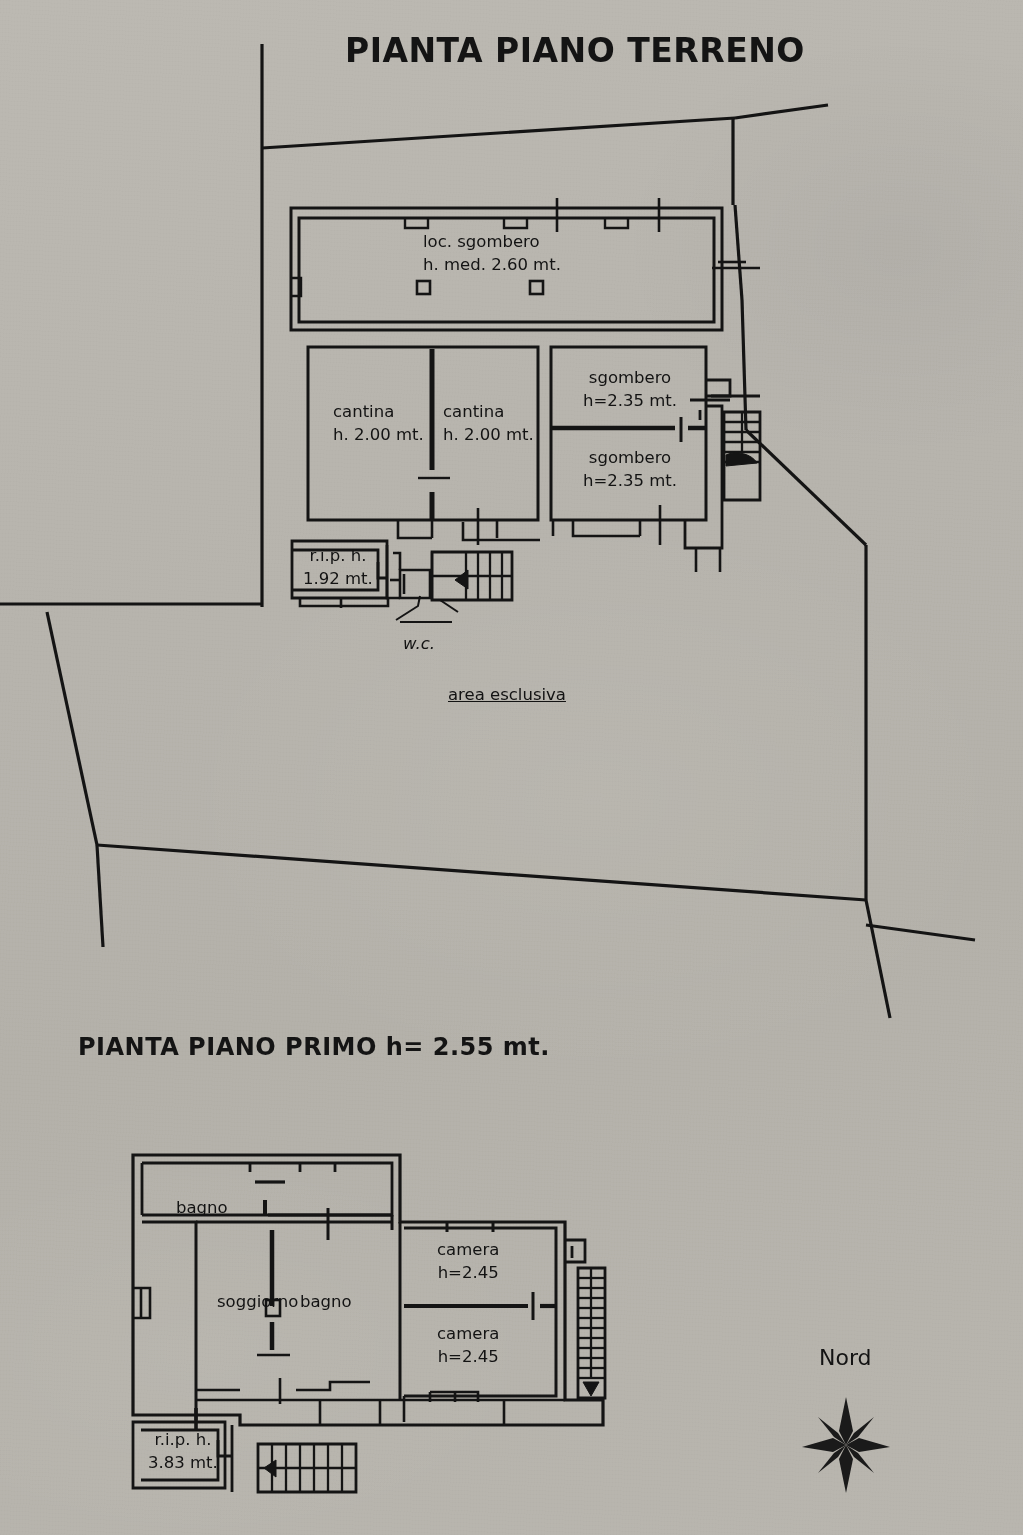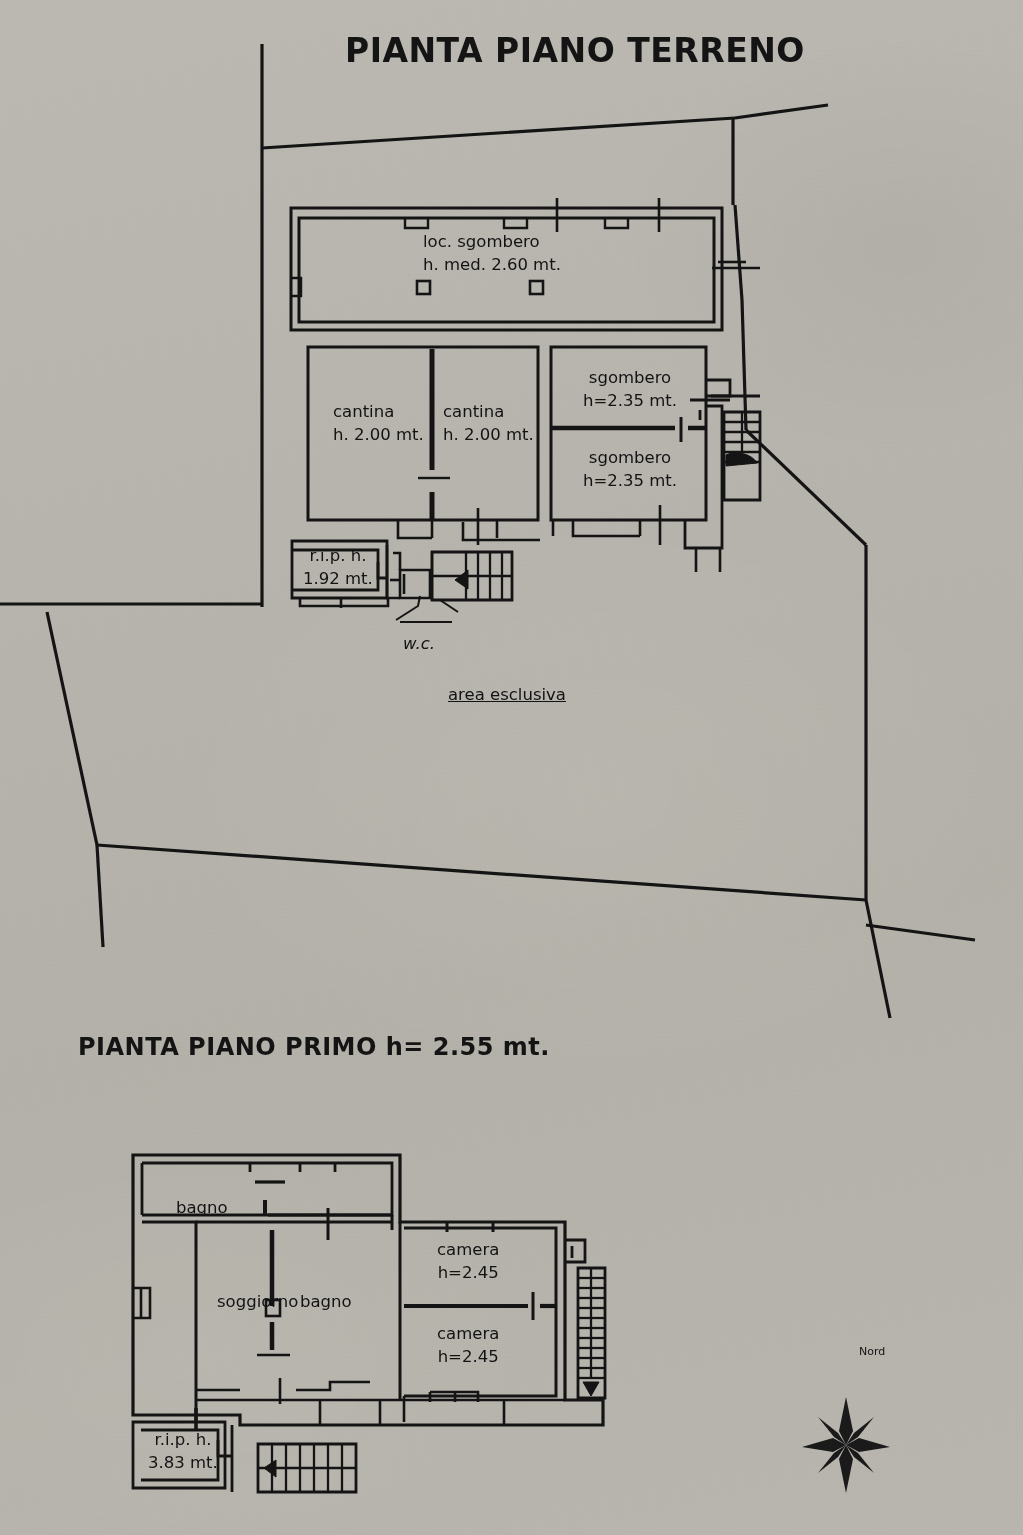--- a/index.html
+++ b/index.html
@@ -66,24 +66,23 @@
     font-family: "DejaVu Sans", sans-serif;
     font-size: 16.5px;
     line-height: 23px;
     white-space: nowrap;
   }
   .lbl.lft { text-align: center; }
   .nord {
     position: absolute;
     left: 819px;
     top: 1345px;
-    font-size: 11px;
+    font-size: 22px;
     color: #131313;
     font-family: "DejaVu Sans", sans-serif;
-    margin-left: 40px;
   }
 </style>
 </head>
 <body>
 
 <div id="sheet"></div>
 <div id="grain"></div>
 
 <svg class="plan" viewBox="0 0 1023 1535">
   <g fill="none" stroke="#141414" stroke-linecap="butt" stroke-linejoin="miter">

